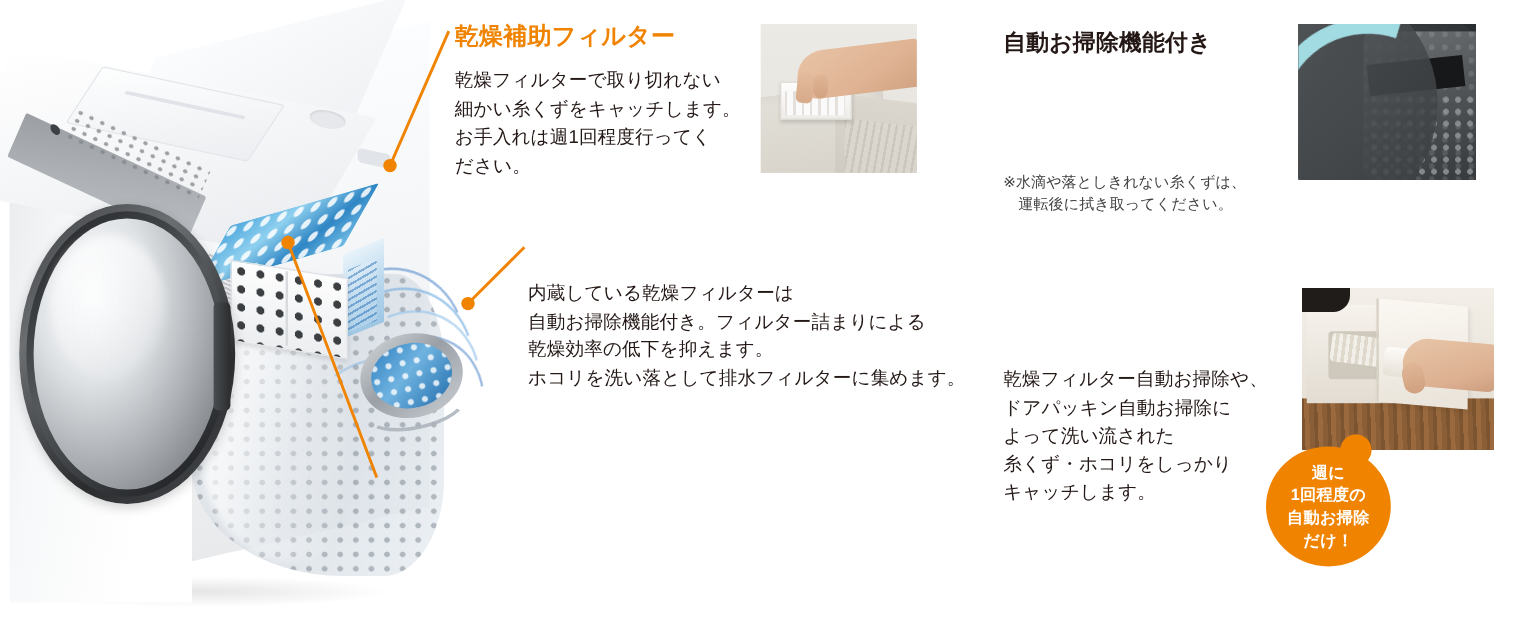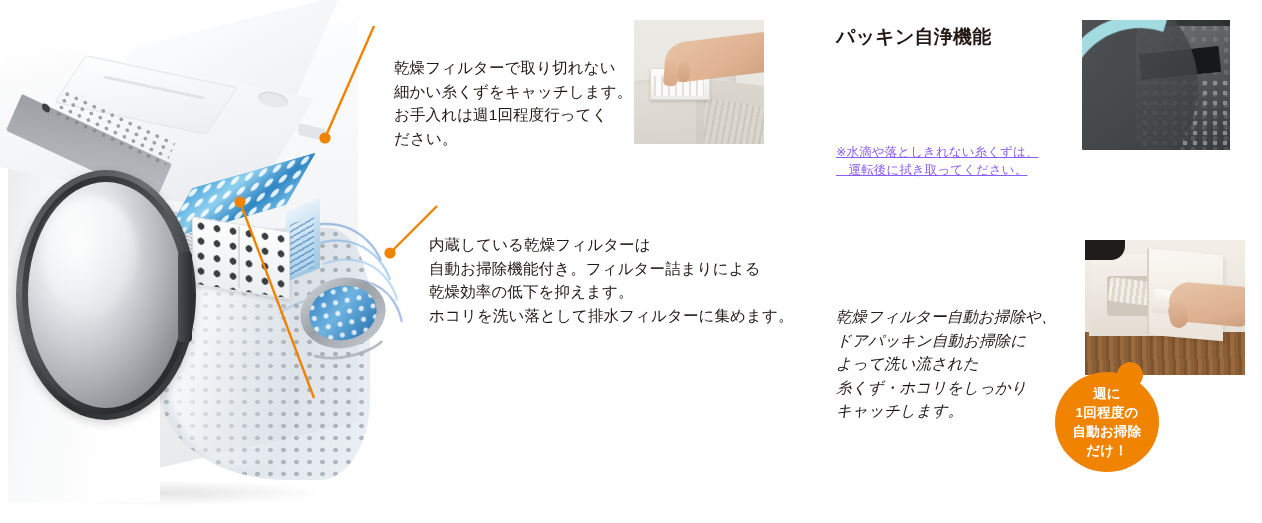--- a/index.html
+++ b/index.html
@@ -36,26 +36,25 @@
   .body-txt{
     position:absolute;
     color:#231815;
     font-size:15.5px;
     line-height:23.5px;
     letter-spacing:.1px;
     white-space:pre-line;
   }
   .note-txt{
     position:absolute;
-    color:#8b5cf6;
+    color:#404040;
     font-size:12.5px;
     line-height:18px;
     letter-spacing:.1px;
     white-space:pre-line;
-    text-decoration:underline;
   }
 
   
   .leader{position:absolute;top:0;left:0;width:1262px;height:523px;pointer-events:none;}
 
   
   .photo{position:absolute;overflow:hidden;}
 
   
   #photo-aux-filter{left:634px;top:20px;width:130px;height:124px;background:#e9e6e1;}
@@ -467,34 +466,35 @@
   <div id="badge">
     <div class="tail"></div>
     <div class="circle">
       <div class="txt">週に
 1回程度の
 自動お掃除
 だけ！</div>
     </div>
   </div>
 
-  <div class="body-txt" style="left:394px;top:56px;width:250px;">乾燥フィルターで取り切れない
+  <div class="hd-orange" style="left:379px;top:18px;width:250px;">乾燥補助フィルター</div>
+  <div class="body-txt" style="left:379px;top:56px;width:250px;">乾燥フィルターで取り切れない
 細かい糸くずをキャッチします。
 お手入れは週1回程度行ってく
 ださい。</div>
 
-  <div class="body-txt" style="left:429px;top:233px;width:400px;">内蔵している乾燥フィルターは
+  <div class="body-txt" style="left:440px;top:233px;width:400px;">内蔵している乾燥フィルターは
 自動お掃除機能付き。フィルター詰まりによる
 乾燥効率の低下を抑えます。
 ホコリを洗い落として排水フィルターに集めます。</div>
 
 
-  <div class="hd-black" style="left:836px;top:24px;width:240px;">パッキン自浄機能</div>
+  <div class="hd-black" style="left:836px;top:24px;width:240px;">自動お掃除機能付き</div>
   <div class="note-txt" style="left:836px;top:143px;width:250px;">※水滴や落としきれない糸くずは、
 　運転後に拭き取ってください。</div>
 
-  <div class="body-txt" style="left:836px;top:305px;width:250px;font-style:italic;">乾燥フィルター自動お掃除や、
+  <div class="body-txt" style="left:836px;top:305px;width:250px;">乾燥フィルター自動お掃除や、
 ドアパッキン自動お掃除に
 よって洗い流された
 糸くず・ホコリをしっかり
 キャッチします。</div>
 
 </div>
 
 </body></html>

